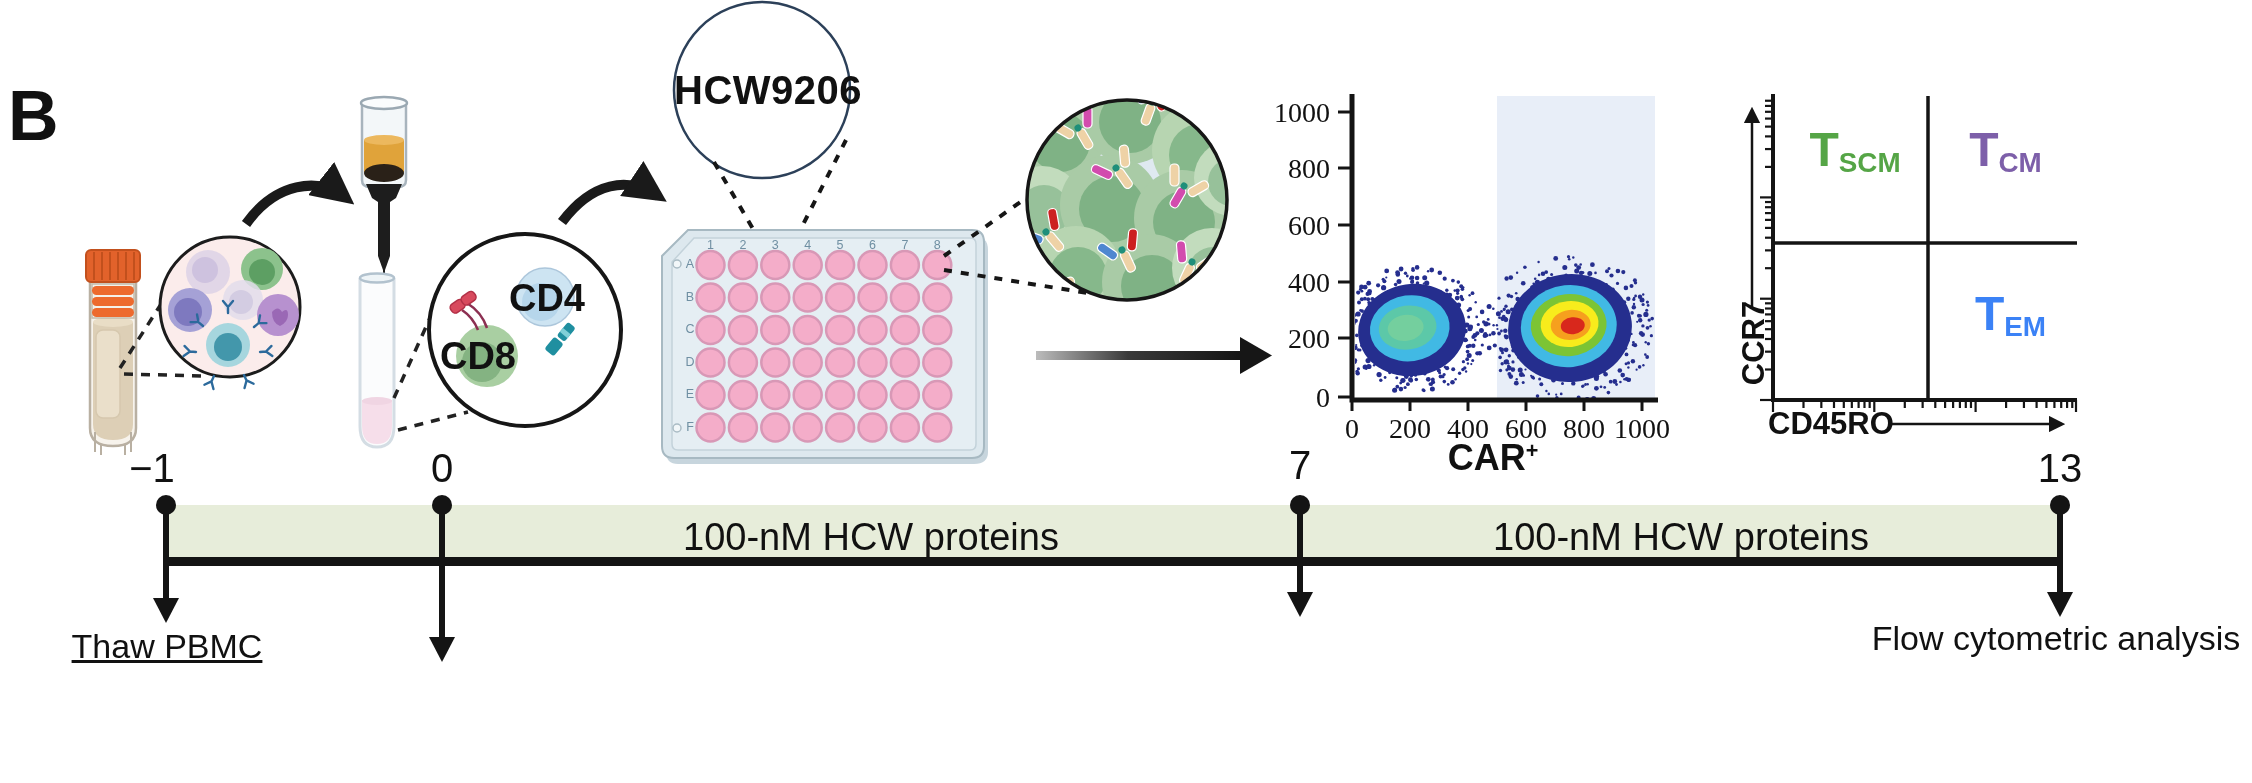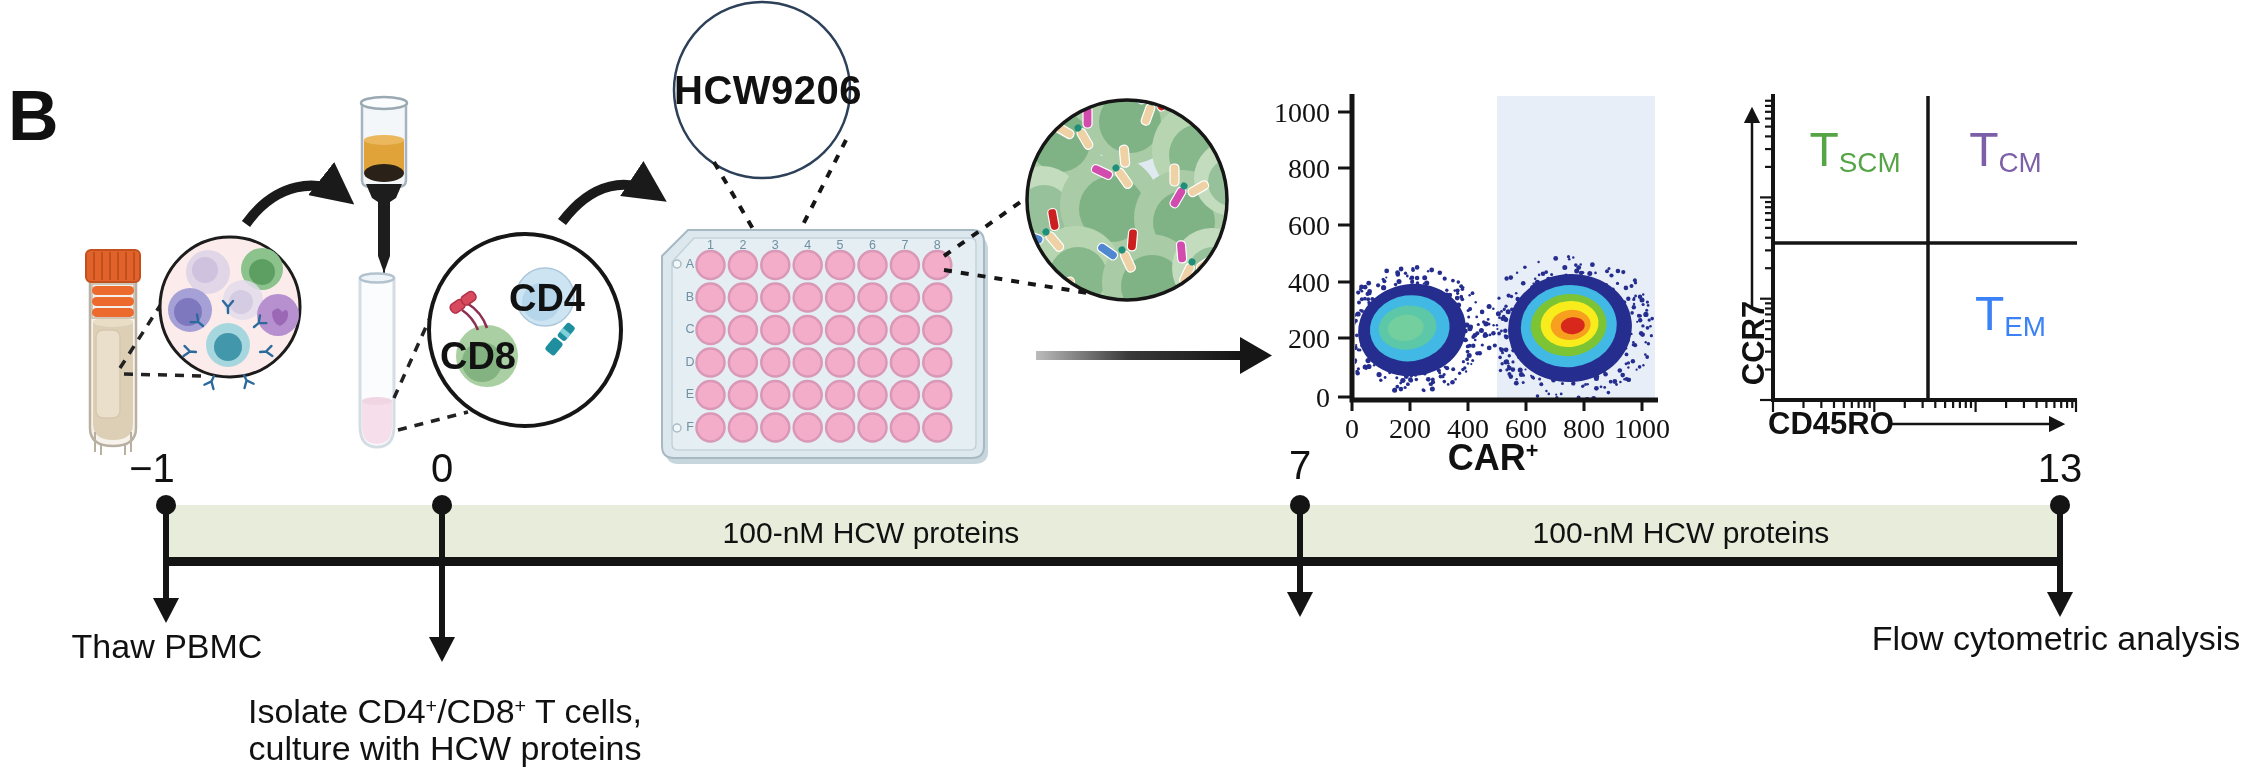--- a/index.html
+++ b/index.html
@@ -5,29 +5,29 @@
   html,body{margin:0;padding:0;background:#fff;}
   #canvas{position:relative;width:2252px;height:783px;background:#fff;overflow:hidden;
           font-family:"Liberation Sans",sans-serif;color:#111;}
   #fig-svg{position:absolute;left:0;top:0;}
   .abs{position:absolute;}
   .ctr{text-align:center;}
   .panel-label{font-size:70px;font-weight:800;letter-spacing:1px;}
   .mag-label{font-weight:bold;font-size:38px;}
   .hcw-label{font-weight:bold;font-size:40px;letter-spacing:0.5px;}
   .day-label{font-size:40px;}
-  .band-label{font-size:30px;}
+  .band-label{font-size:38px;}
   .event-label{font-size:34px;line-height:37px;}
   .serif-tick{font-family:"Liberation Serif",serif;font-size:28px;}
   .ytick{width:80px;text-align:right;}
   .xtick{width:90px;text-align:center;}
   .car-label{font-weight:bold;font-size:36px;}
   .csup{font-size:0.60em;vertical-align:0.55em;}
   .isup{font-size:0.58em;vertical-align:0.5em;}
-  .tq{font-weight:normal;font-size:48px;text-align:center;}
+  .tq{font-weight:bold;font-size:48px;text-align:center;}
   .tsub{font-size:0.58em;vertical-align:-0.22em;}
   .axis-label{font-weight:bold;font-size:31px;}
   .ccr7{transform:rotate(-90deg);transform-origin:center center;width:125px;height:34px;}
   .plate-lbl{position:absolute;font-size:12.5px;color:#6f8fa2;}
 </style>
 </head>
 <body>
 
 <div id="canvas">
 
@@ -1206,23 +1206,19 @@
 <div class="abs axis-label" style="left:1768px;top:406px;text-align:right;">CD45RO</div>
 
 <div class="abs ctr day-label" style="left:102px;top:446px;width:100px;">−1</div>
 <div class="abs ctr day-label" style="left:392px;top:446px;width:100px;">0</div>
 <div class="abs ctr day-label" style="left:1250px;top:443px;width:100px;">7</div>
 <div class="abs ctr day-label" style="left:2010px;top:446px;width:100px;">13</div>
 
 <div class="abs ctr band-label" style="left:671px;top:516px;width:400px;">100-nM HCW proteins</div>
 <div class="abs ctr band-label" style="left:1481px;top:516px;width:400px;">100-nM HCW proteins</div>
 
-<div class="abs ctr event-label" style="left:12px;top:628px;width:310px;">Thaw PBMC</div>
-<div class="abs ctr event-label" style="left:180px;top:688px;width:530px;">
-  <span>Isolate CD4</span><span class="isup">+</span><span>/CD8</span><span class="isup">+</span><span> T cells,</span><br>
-  <span>culture with HCW proteins</span>
-</div>
+<div class="abs ctr event-label" style="left:12px;top:628px;width:310px;text-decoration:underline;">Thaw PBMC</div>
 <div class="abs ctr event-label" style="left:1140px;top:630px;width:320px;">
   <br>
 </div>
 <div class="abs ctr event-label" style="left:1856px;top:620px;width:400px;">Flow cytometric analysis</div>
 
 </div>
 
 </body></html>

